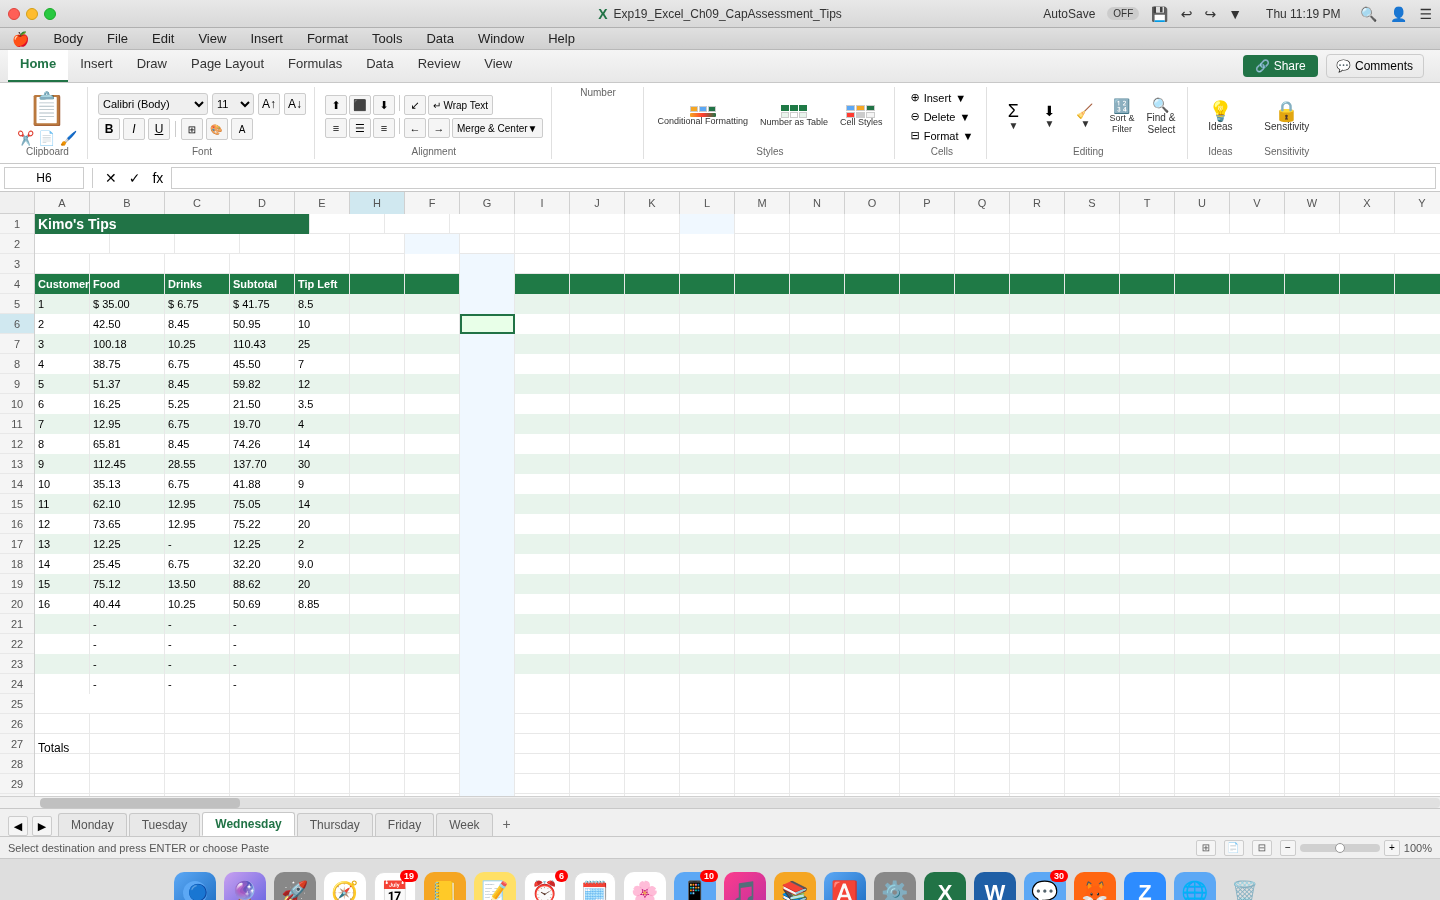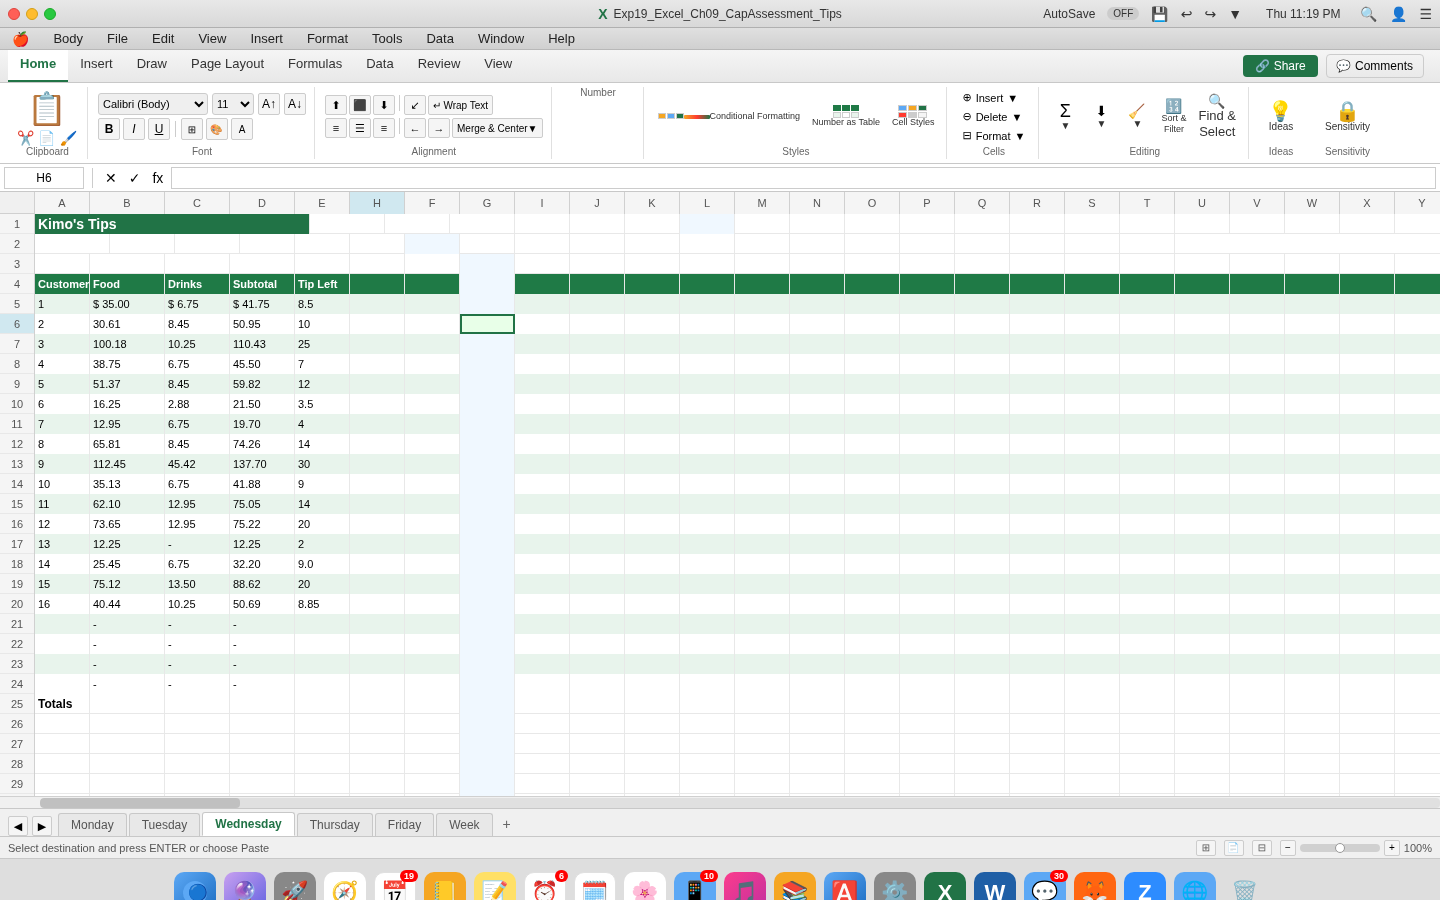--- a/index.html
+++ b/index.html
@@ -269,21 +269,21 @@
       </div>
       <div class="ribbon-group-label">Alignment</div>
     </div>
 
     <div class="ribbon-group" style="min-width:90px;">
       <div class="ribbon-group-label">Number</div>
     </div>
 
     <div class="ribbon-group" style="min-width:160px;">
       <div class="ribbon-group-content" style="flex-direction:row;gap:4px;align-items:center;">
-        <div class="rb-btn" style="flex-direction:row;">
+        <div class="rb-btn" style="flex-direction:column;">
           <div style="display:flex;gap:1px;">
             <div style="width:8px;height:6px;background:#f5a623;border:1px solid #ccc;"></div>
             <div style="width:8px;height:6px;background:#5ca8f5;border:1px solid #ccc;"></div>
             <div style="width:8px;height:6px;background:#217346;border:1px solid #ccc;"></div>
           </div>
           <div style="width:26px;height:4px;background:linear-gradient(to right,#f5a623,#ff3b30,#217346);margin-top:1px;border-radius:1px;"></div>
           <span class="label" style="font-size:9px;text-align:center;line-height:1.1;">Conditional Formatting</span>
         </div>
         <div class="rb-btn" style="flex-direction:column;">
           <div style="display:grid;grid-template-columns:repeat(3,8px);gap:1px;">
@@ -347,21 +347,21 @@
         <div class="rb-btn">
           <span class="icon" style="font-size:14px;">🧹</span>
           <span class="label">▼</span>
         </div>
         <div class="rb-btn">
           <span class="icon" style="font-size:14px;">🔢</span>
           <span class="label" style="font-size:9px;text-align:center;">Sort &amp;<br>Filter</span>
         </div>
         <div class="rb-btn">
           <span class="icon" style="font-size:14px;">🔍</span>
-          <span class="label" style="font-size:13px;text-align:center;">Find &amp;<br>Select</span>
+          <span class="label" style="font-size:10px;text-align:right;">Find &amp;<br>Select</span>
         </div>
       </div>
       <div class="ribbon-group-label">Editing</div>
     </div>
 
     <div class="ribbon-group" style="min-width:60px;border-right:none;">
       <div class="ribbon-group-content">
         <div class="rb-btn">
           <span class="icon" style="font-size:20px;">💡</span>
           <span class="label">Ideas</span>
@@ -581,21 +581,21 @@
           <div class="grid-cell" style="width: 55px; min-width: 55px; background: rgb(232, 244, 236); text-align: right; font-size: 11px;"></div>
           <div class="grid-cell" style="width: 55px; min-width: 55px; background: rgb(232, 244, 236); text-align: right; font-size: 11px;"></div>
           <div class="grid-cell" style="width: 55px; min-width: 55px; background: rgb(232, 244, 236); text-align: right; font-size: 11px;"></div>
           <div class="grid-cell" style="width: 55px; min-width: 55px; background: rgb(232, 244, 236); text-align: right; font-size: 11px;"></div>
           <div class="grid-cell" style="width: 55px; min-width: 55px; background: rgb(232, 244, 236); text-align: right; font-size: 11px;"></div>
           <div class="grid-cell" style="width: 55px; min-width: 55px; background: rgb(232, 244, 236); text-align: right; font-size: 11px;"></div>
           <div class="grid-cell" style="width: 55px; min-width: 55px; background: rgb(232, 244, 236); text-align: right; font-size: 11px;"></div>
         </div>
         <div class="grid-row">
           <div class="grid-cell" style="width: 55px; min-width: 55px; background: rgb(255, 255, 255); text-align: right; font-size: 11px;">2</div>
-          <div class="grid-cell" style="width: 75px; min-width: 75px; background: rgb(255, 255, 255); text-align: right; font-size: 11px;">30.61</div>
+          <div class="grid-cell" style="width: 75px; min-width: 75px; background: rgb(255, 255, 255); text-align: right; font-size: 11px;">42.50</div>
           <div class="grid-cell" style="width: 65px; min-width: 65px; background: rgb(255, 255, 255); text-align: right; font-size: 11px;">8.45</div>
           <div class="grid-cell" style="width: 65px; min-width: 65px; background: rgb(255, 255, 255); text-align: right; font-size: 11px;">50.95</div>
           <div class="grid-cell" style="width: 55px; min-width: 55px; background: rgb(255, 255, 255); text-align: right; font-size: 11px;">10</div>
           <div class="grid-cell" style="width: 55px; min-width: 55px; background: rgb(255, 255, 255); text-align: right; font-size: 11px;"></div>
           <div class="grid-cell" style="width: 55px; min-width: 55px; background: rgb(255, 255, 255); text-align: right; font-size: 11px;"></div>
           <div class="grid-cell" style="width: 55px; min-width: 55px; background: rgb(232, 255, 232); text-align: right; font-size: 11px; outline: rgb(33, 115, 70) solid 2px; outline-offset: -2px;"></div>
           <div class="grid-cell" style="width: 55px; min-width: 55px; background: rgb(255, 255, 255); text-align: right; font-size: 11px;"></div>
           <div class="grid-cell" style="width: 55px; min-width: 55px; background: rgb(255, 255, 255); text-align: right; font-size: 11px;"></div>
           <div class="grid-cell" style="width: 55px; min-width: 55px; background: rgb(255, 255, 255); text-align: right; font-size: 11px;"></div>
           <div class="grid-cell" style="width: 55px; min-width: 55px; background: rgb(255, 255, 255); text-align: right; font-size: 11px;"></div>
@@ -690,21 +690,21 @@
           <div class="grid-cell" style="width: 55px; min-width: 55px; background: rgb(232, 244, 236); text-align: right; font-size: 11px;"></div>
           <div class="grid-cell" style="width: 55px; min-width: 55px; background: rgb(232, 244, 236); text-align: right; font-size: 11px;"></div>
           <div class="grid-cell" style="width: 55px; min-width: 55px; background: rgb(232, 244, 236); text-align: right; font-size: 11px;"></div>
           <div class="grid-cell" style="width: 55px; min-width: 55px; background: rgb(232, 244, 236); text-align: right; font-size: 11px;"></div>
           <div class="grid-cell" style="width: 55px; min-width: 55px; background: rgb(232, 244, 236); text-align: right; font-size: 11px;"></div>
           <div class="grid-cell" style="width: 55px; min-width: 55px; background: rgb(232, 244, 236); text-align: right; font-size: 11px;"></div>
         </div>
         <div class="grid-row">
           <div class="grid-cell" style="width: 55px; min-width: 55px; background: rgb(255, 255, 255); text-align: right; font-size: 11px;">6</div>
           <div class="grid-cell" style="width: 75px; min-width: 75px; background: rgb(255, 255, 255); text-align: right; font-size: 11px;">16.25</div>
-          <div class="grid-cell" style="width: 65px; min-width: 65px; background: rgb(255, 255, 255); text-align: right; font-size: 11px;">2.88</div>
+          <div class="grid-cell" style="width: 65px; min-width: 65px; background: rgb(255, 255, 255); text-align: right; font-size: 11px;">5.25</div>
           <div class="grid-cell" style="width: 65px; min-width: 65px; background: rgb(255, 255, 255); text-align: right; font-size: 11px;">21.50</div>
           <div class="grid-cell" style="width: 55px; min-width: 55px; background: rgb(255, 255, 255); text-align: right; font-size: 11px;">3.5</div>
           <div class="grid-cell" style="width: 55px; min-width: 55px; background: rgb(255, 255, 255); text-align: right; font-size: 11px;"></div>
           <div class="grid-cell" style="width: 55px; min-width: 55px; background: rgb(255, 255, 255); text-align: right; font-size: 11px;"></div>
           <div class="grid-cell" style="width: 55px; min-width: 55px; background: rgb(240, 248, 255); text-align: right; font-size: 11px;"></div>
           <div class="grid-cell" style="width: 55px; min-width: 55px; background: rgb(255, 255, 255); text-align: right; font-size: 11px;"></div>
           <div class="grid-cell" style="width: 55px; min-width: 55px; background: rgb(255, 255, 255); text-align: right; font-size: 11px;"></div>
           <div class="grid-cell" style="width: 55px; min-width: 55px; background: rgb(255, 255, 255); text-align: right; font-size: 11px;"></div>
           <div class="grid-cell" style="width: 55px; min-width: 55px; background: rgb(255, 255, 255); text-align: right; font-size: 11px;"></div>
           <div class="grid-cell" style="width: 55px; min-width: 55px; background: rgb(255, 255, 255); text-align: right; font-size: 11px;"></div>
@@ -771,21 +771,21 @@
           <div class="grid-cell" style="width: 55px; min-width: 55px; background: rgb(255, 255, 255); text-align: right; font-size: 11px;"></div>
           <div class="grid-cell" style="width: 55px; min-width: 55px; background: rgb(255, 255, 255); text-align: right; font-size: 11px;"></div>
           <div class="grid-cell" style="width: 55px; min-width: 55px; background: rgb(255, 255, 255); text-align: right; font-size: 11px;"></div>
           <div class="grid-cell" style="width: 55px; min-width: 55px; background: rgb(255, 255, 255); text-align: right; font-size: 11px;"></div>
           <div class="grid-cell" style="width: 55px; min-width: 55px; background: rgb(255, 255, 255); text-align: right; font-size: 11px;"></div>
           <div class="grid-cell" style="width: 55px; min-width: 55px; background: rgb(255, 255, 255); text-align: right; font-size: 11px;"></div>
         </div>
         <div class="grid-row">
           <div class="grid-cell" style="width: 55px; min-width: 55px; background: rgb(232, 244, 236); text-align: right; font-size: 11px;">9</div>
           <div class="grid-cell" style="width: 75px; min-width: 75px; background: rgb(232, 244, 236); text-align: right; font-size: 11px;">112.45</div>
-          <div class="grid-cell" style="width: 65px; min-width: 65px; background: rgb(232, 244, 236); text-align: right; font-size: 11px;">45.42</div>
+          <div class="grid-cell" style="width: 65px; min-width: 65px; background: rgb(232, 244, 236); text-align: right; font-size: 11px;">28.55</div>
           <div class="grid-cell" style="width: 65px; min-width: 65px; background: rgb(232, 244, 236); text-align: right; font-size: 11px;">137.70</div>
           <div class="grid-cell" style="width: 55px; min-width: 55px; background: rgb(232, 244, 236); text-align: right; font-size: 11px;">30</div>
           <div class="grid-cell" style="width: 55px; min-width: 55px; background: rgb(232, 244, 236); text-align: right; font-size: 11px;"></div>
           <div class="grid-cell" style="width: 55px; min-width: 55px; background: rgb(232, 244, 236); text-align: right; font-size: 11px;"></div>
           <div class="grid-cell" style="width: 55px; min-width: 55px; background: rgb(240, 248, 255); text-align: right; font-size: 11px;"></div>
           <div class="grid-cell" style="width: 55px; min-width: 55px; background: rgb(232, 244, 236); text-align: right; font-size: 11px;"></div>
           <div class="grid-cell" style="width: 55px; min-width: 55px; background: rgb(232, 244, 236); text-align: right; font-size: 11px;"></div>
           <div class="grid-cell" style="width: 55px; min-width: 55px; background: rgb(232, 244, 236); text-align: right; font-size: 11px;"></div>
           <div class="grid-cell" style="width: 55px; min-width: 55px; background: rgb(232, 244, 236); text-align: right; font-size: 11px;"></div>
           <div class="grid-cell" style="width: 55px; min-width: 55px; background: rgb(232, 244, 236); text-align: right; font-size: 11px;"></div>
@@ -1093,21 +1093,21 @@
           <div class="grid-cell" style="width: 55px; min-width: 55px; text-align: right; font-size: 11px; background: rgb(255, 255, 255);"></div>
           <div class="grid-cell" style="width: 55px; min-width: 55px; text-align: right; font-size: 11px; background: rgb(255, 255, 255);"></div>
           <div class="grid-cell" style="width: 55px; min-width: 55px; text-align: right; font-size: 11px; background: rgb(255, 255, 255);"></div>
           <div class="grid-cell" style="width: 55px; min-width: 55px; text-align: right; font-size: 11px; background: rgb(255, 255, 255);"></div>
           <div class="grid-cell" style="width: 55px; min-width: 55px; text-align: right; font-size: 11px; background: rgb(255, 255, 255);"></div>
           <div class="grid-cell" style="width: 55px; min-width: 55px; text-align: right; font-size: 11px; background: rgb(255, 255, 255);"></div>
           <div class="grid-cell" style="width: 55px; min-width: 55px; text-align: right; font-size: 11px; background: rgb(255, 255, 255);"></div>
           <div class="grid-cell" style="width: 55px; min-width: 55px; text-align: right; font-size: 11px; background: rgb(255, 255, 255);"></div>
         </div>
         <div class="grid-row">
-          <div class="grid-cell" style="width: 55px; min-width: 55px; font-weight: 700;">Totals</div>
+          <div class="grid-cell" style="width: 55px; min-width: 55px; font-weight: 400; margin-top: 44px;">Totals</div>
           <div class="grid-cell" style="width: 75px; min-width: 75px;"></div>
           <div class="grid-cell" style="width: 65px; min-width: 65px;"></div>
           <div class="grid-cell" style="width: 65px; min-width: 65px;"></div>
           <div class="grid-cell" style="width: 55px; min-width: 55px;"></div>
           <div class="grid-cell" style="width: 55px; min-width: 55px;"></div>
           <div class="grid-cell" style="width: 55px; min-width: 55px;"></div>
           <div class="grid-cell" style="width: 55px; min-width: 55px; background: rgb(240, 248, 255);"></div>
           <div class="grid-cell" style="width: 55px; min-width: 55px;"></div>
           <div class="grid-cell" style="width: 55px; min-width: 55px;"></div>
           <div class="grid-cell" style="width: 55px; min-width: 55px;"></div>

